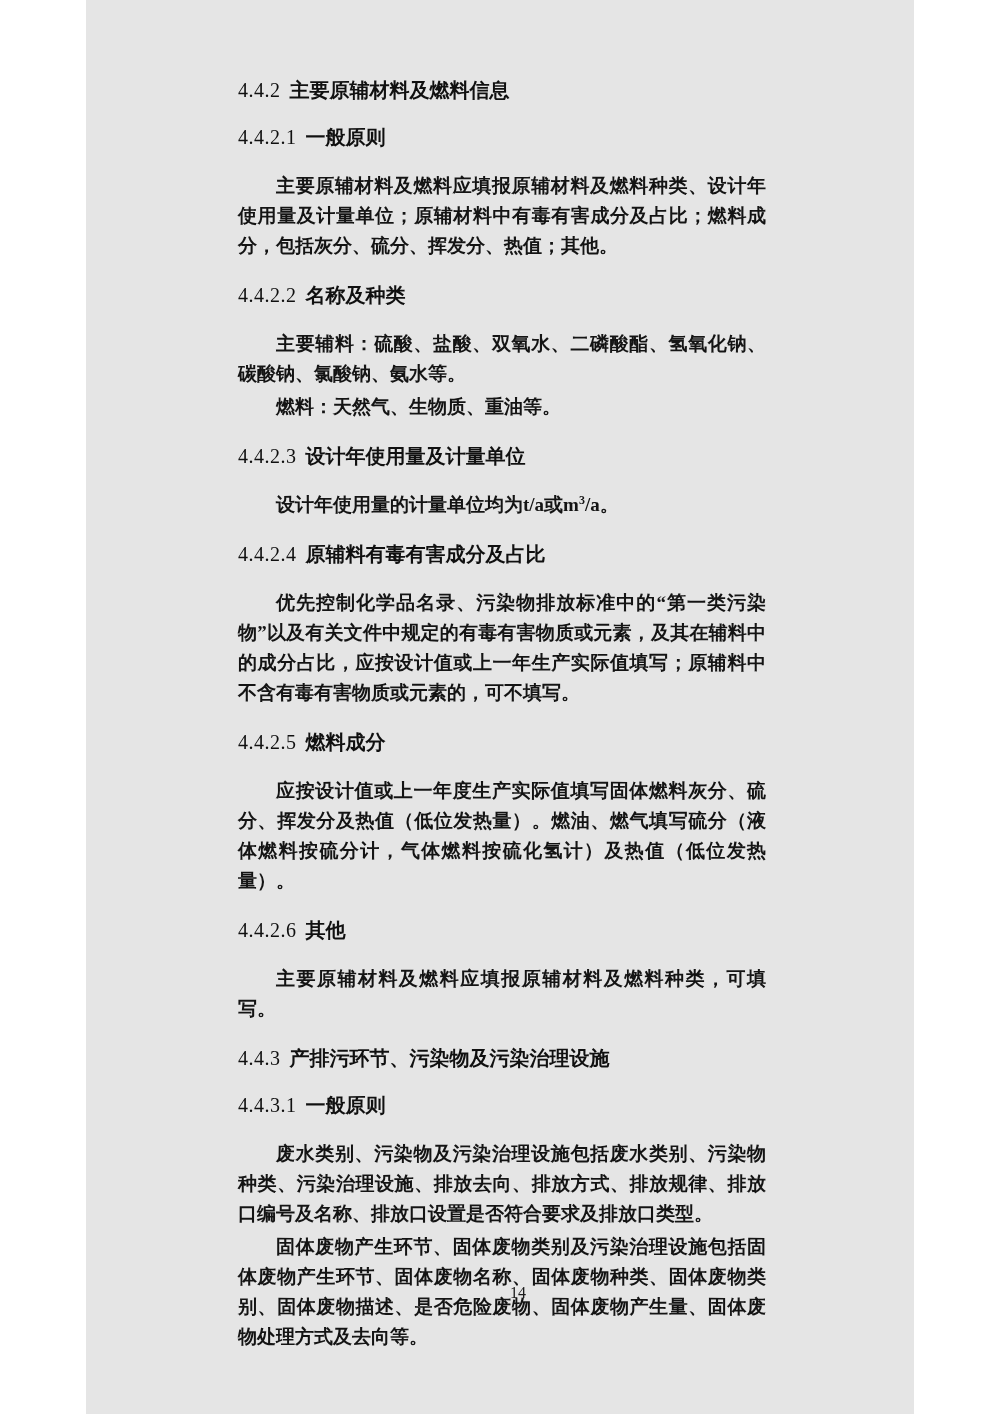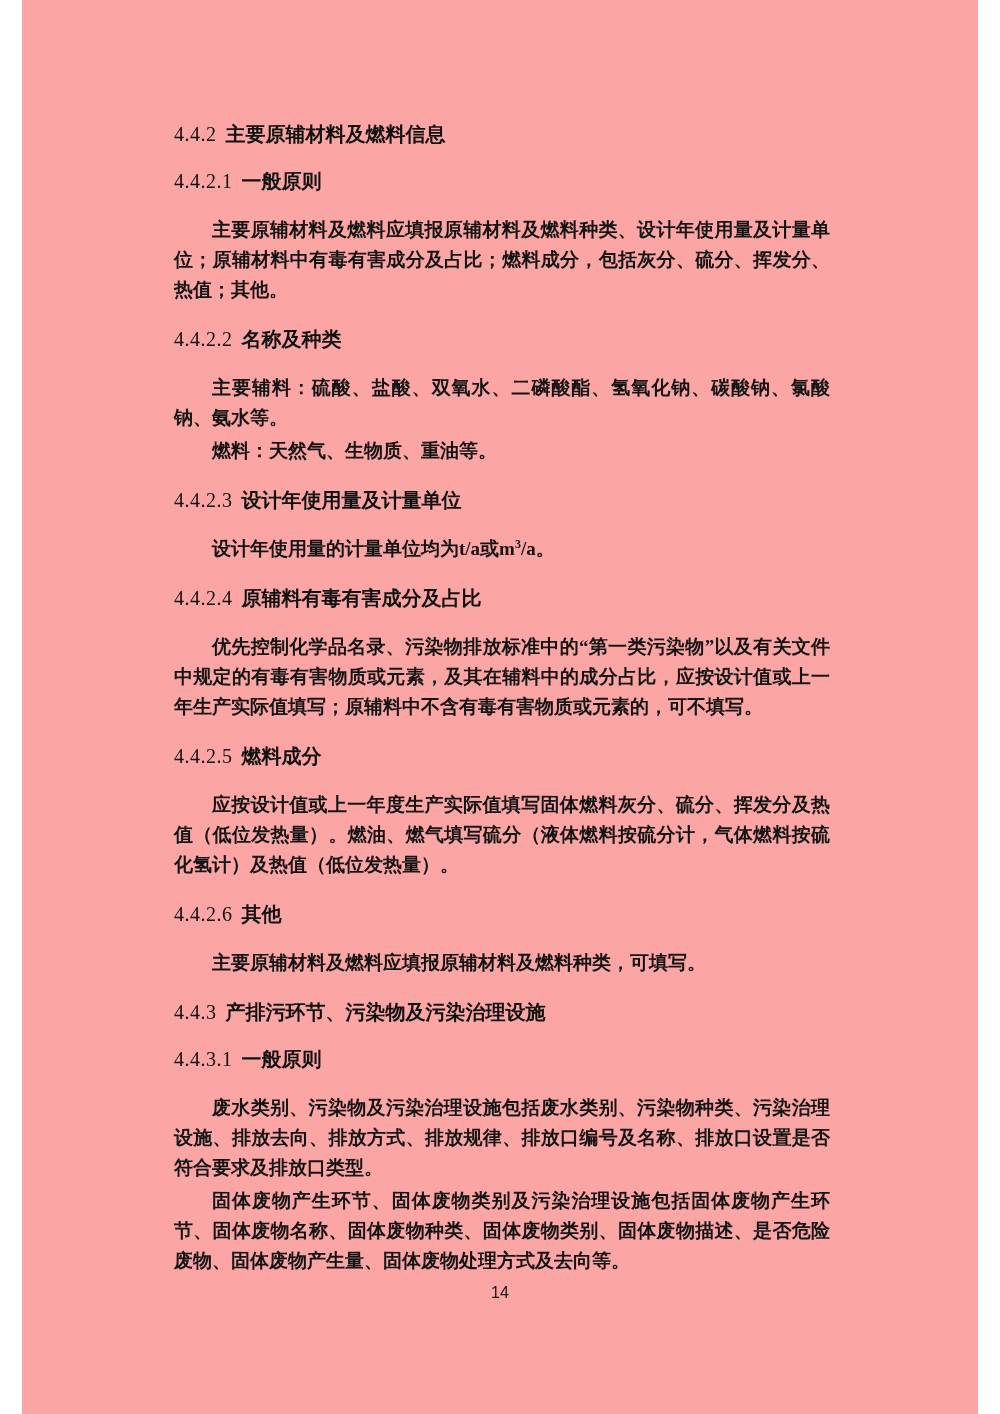--- a/index.html
+++ b/index.html
@@ -1,24 +1,24 @@
 <!DOCTYPE html>
 <html><head>
 <meta charset="utf-8">
 <style>
   * { margin: 0; padding: 0; box-sizing: border-box; }
   html, body { background: #ffffff; }
   .page {
     position: relative;
-    width: 956px;
+    width: 828px;
     height: 1414px;
     margin: 0 auto;
-    background: #fca5a5;
+    background: #e5e5e5;
     color: #141414;
-    padding: 100px 148px 0 152px;
+    padding: 56px 148px 0 152px;
     font-family: "Liberation Serif", serif;
     overflow: hidden;
   }
   .heading {
     font-size: 20px;
     line-height: 26px;
     margin: 21px 0;
     color: #101010;
     white-space: nowrap;
   }
@@ -44,25 +44,25 @@
   p.body.grouped { margin: 0 0 3px 0; }
   p.body.grouped-first { margin-top: 21px; }
   p.body.grouped-last { margin-bottom: 21px; }
   sup.unit-sup {
     font-size: 12px;
     line-height: 0;
     vertical-align: super;
   }
   .footer-page-number {
     position: absolute;
-    left: 0;
+    left: 18px;
     top: 1284px;
     width: 100%;
     text-align: center;
-    font-family: Liberation Sans, sans-serif;
+    font-family: Liberation Serif, serif;
     font-size: 16px;
     color: #1a1a1a;
   }
 </style>
 </head>
 <body>
 
 <div class="page">
 
   <h3 class="heading"><span class="num">4.4.2</span><span class="ttl">主要原辅材料及燃料信息</span></h3>

